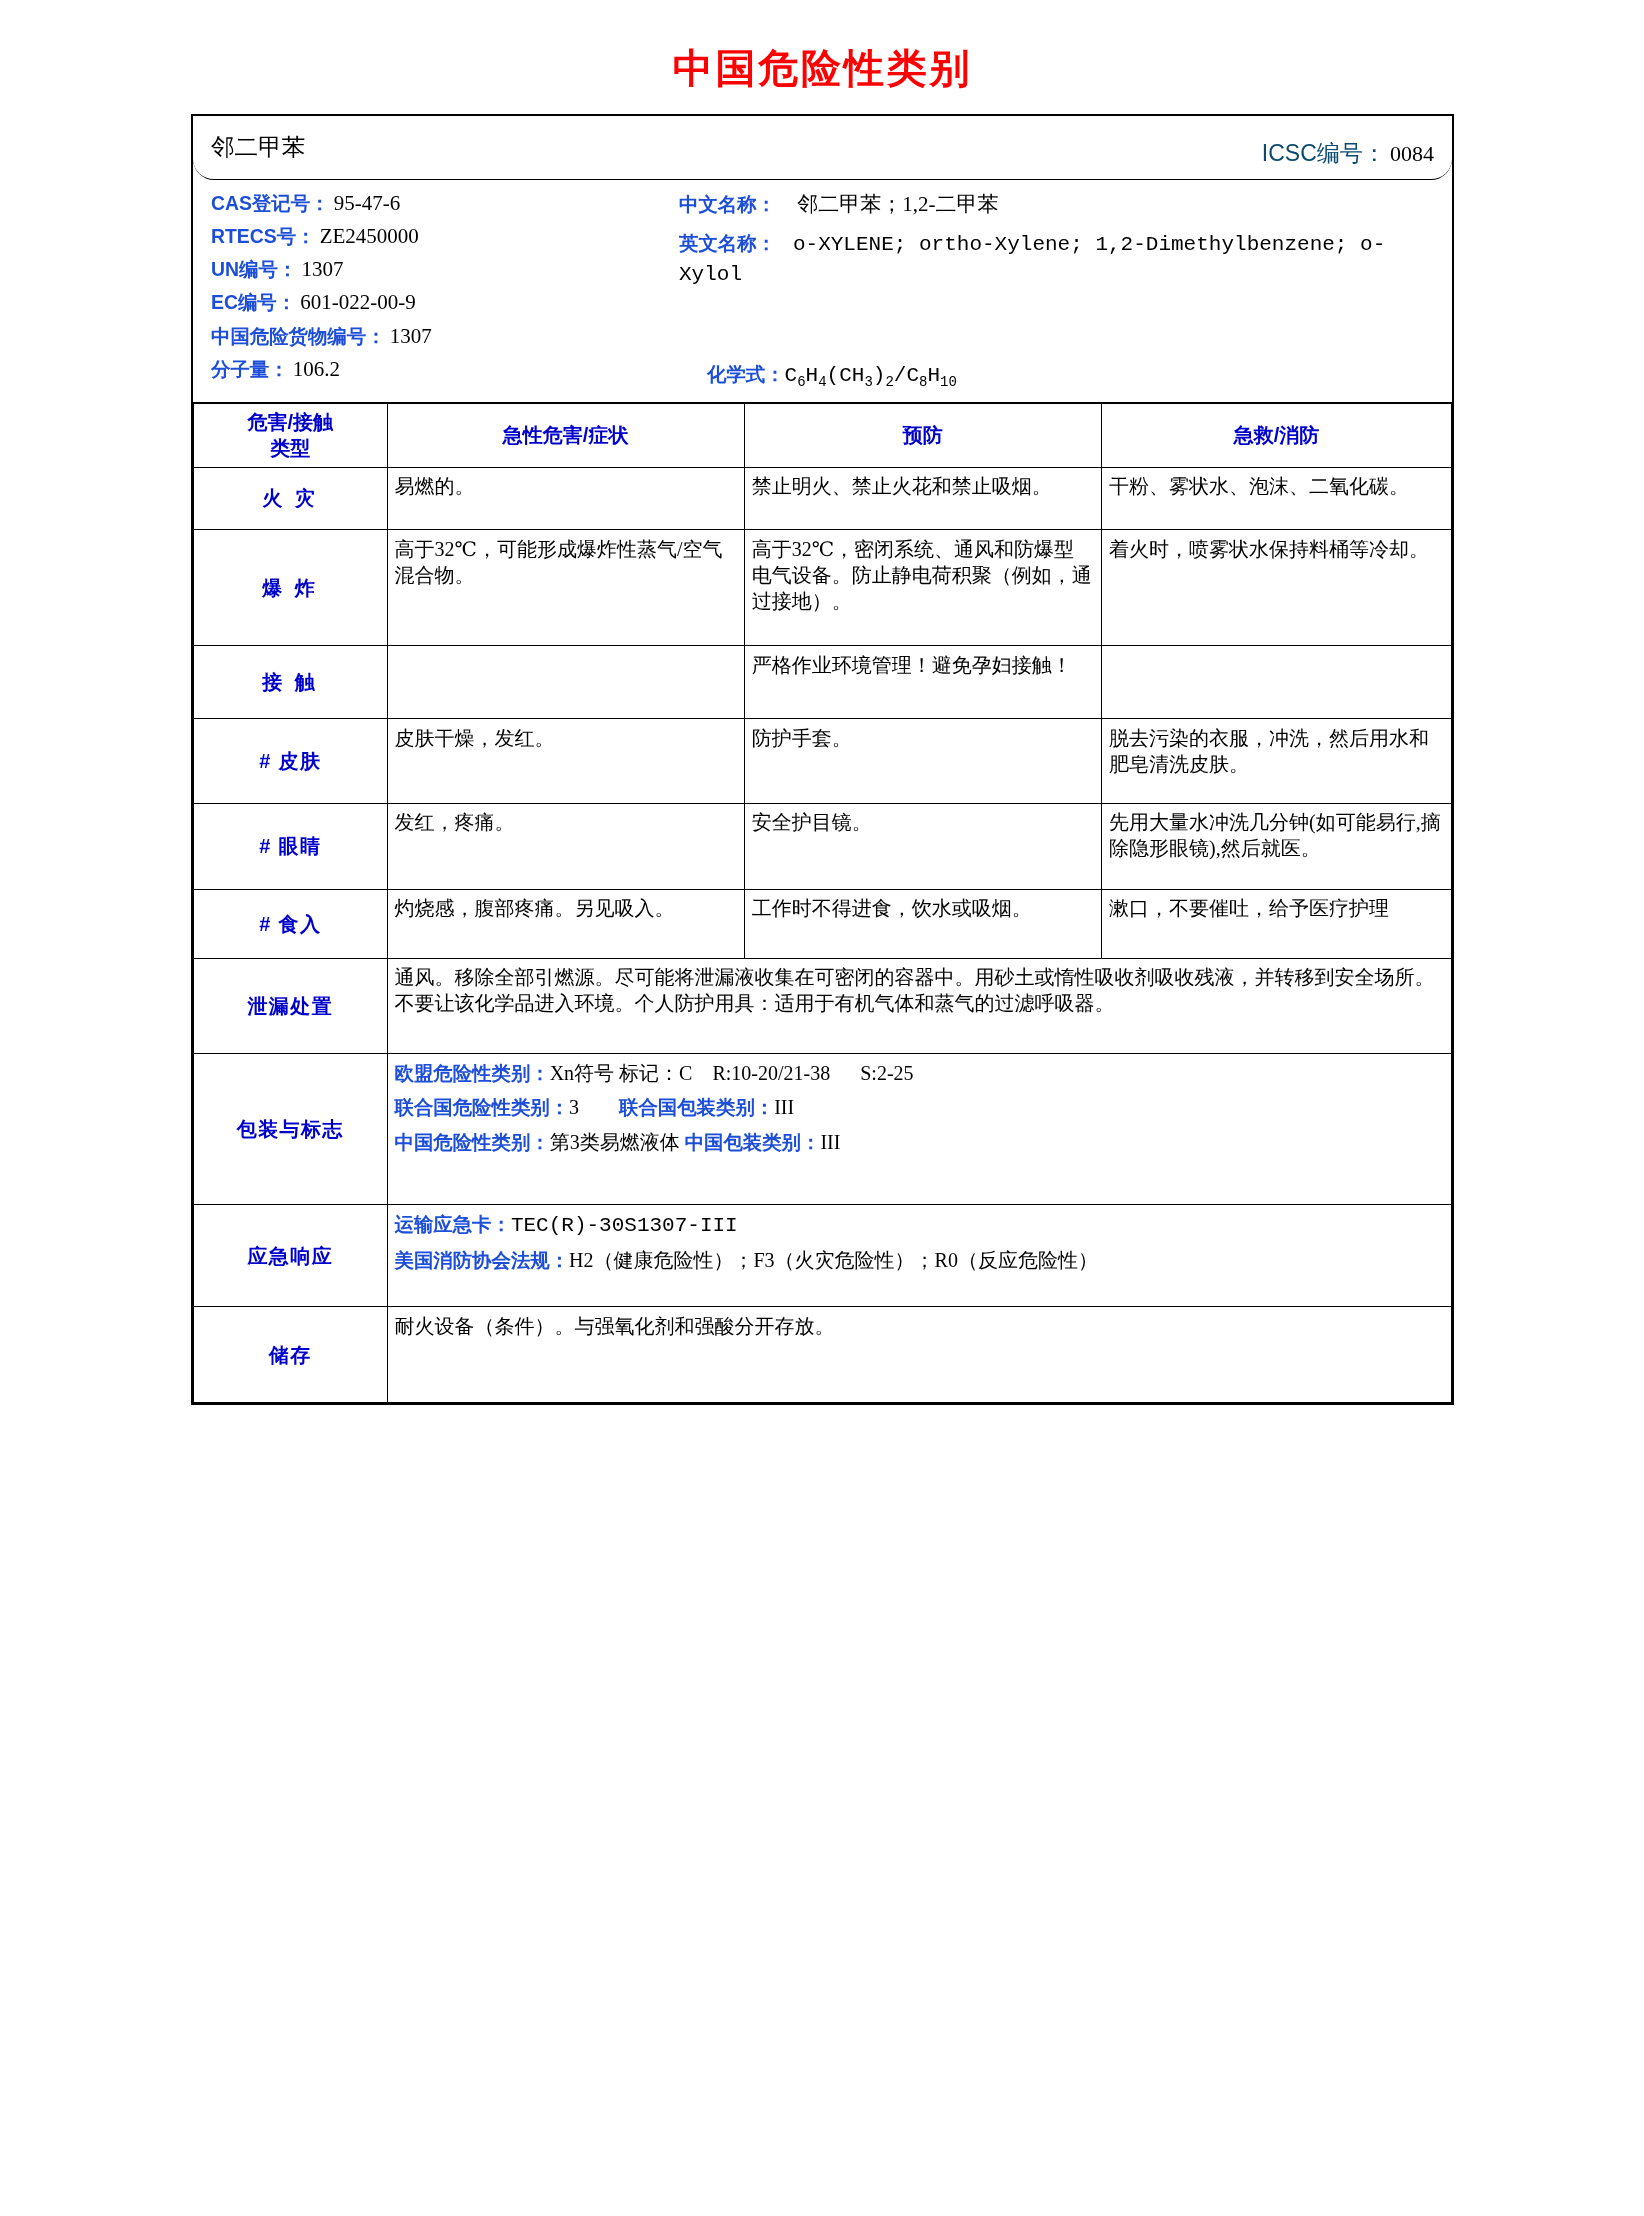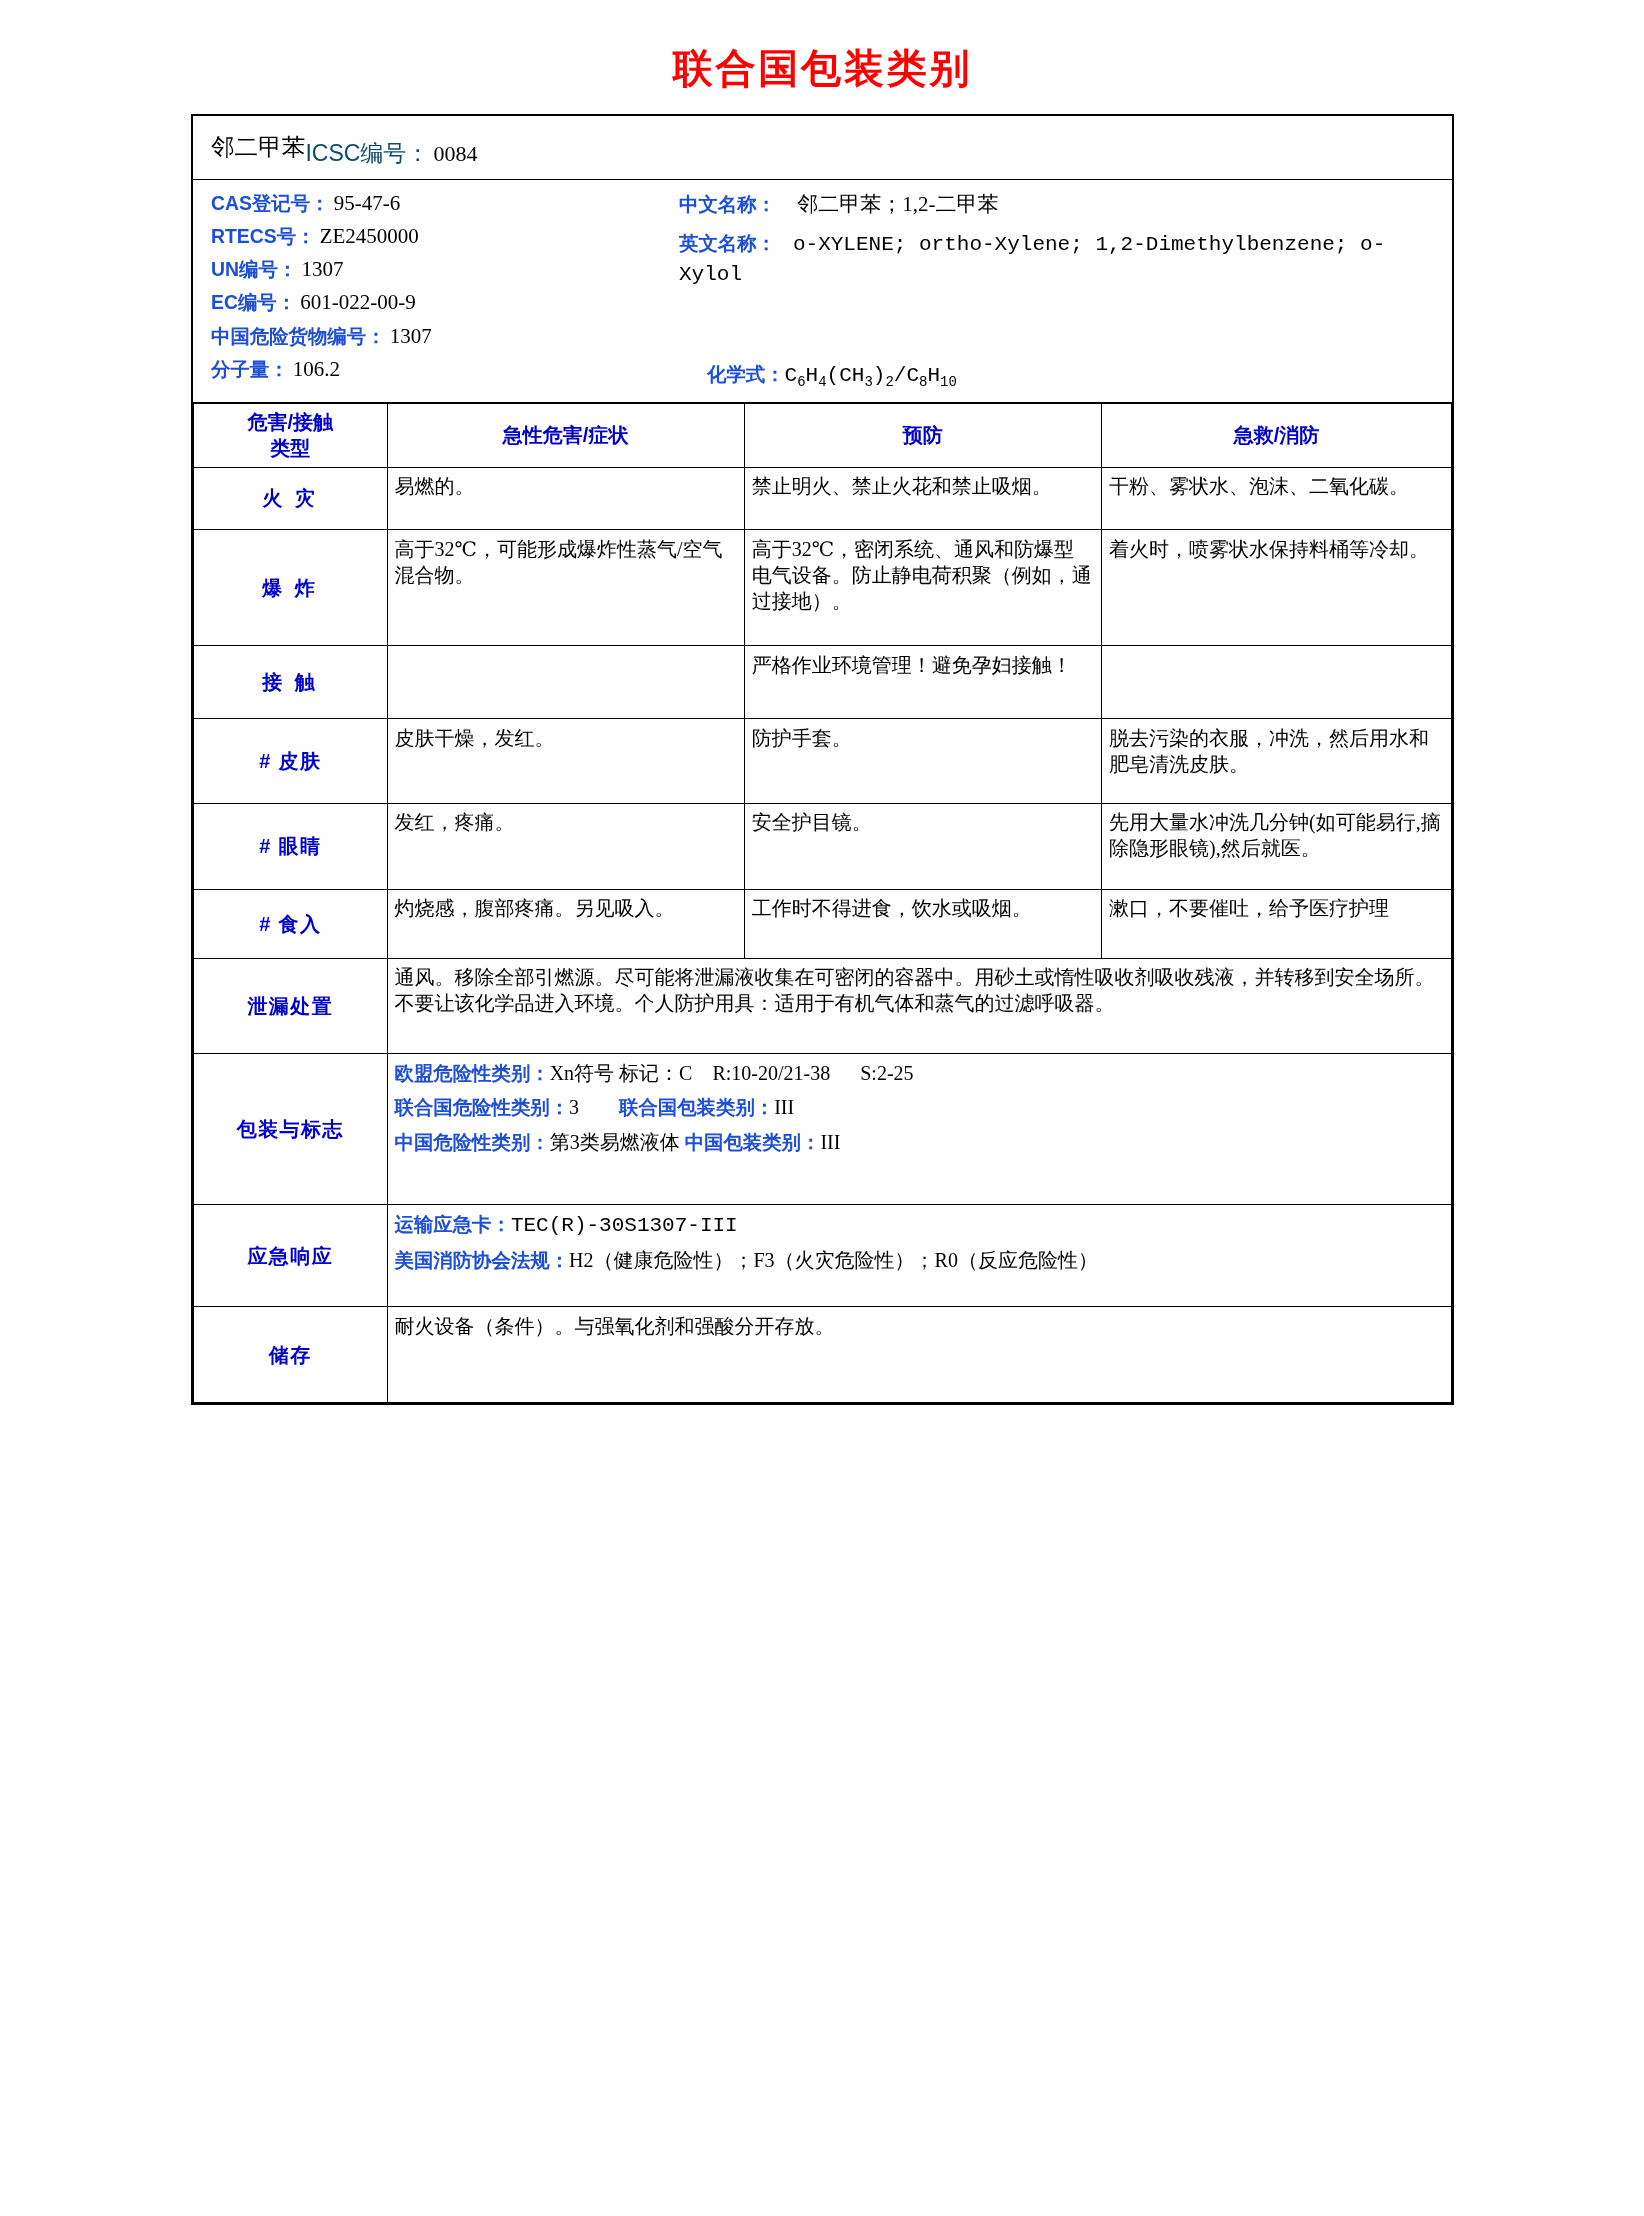--- a/index.html
+++ b/index.html
@@ -28,24 +28,25 @@
   }
   .card {
     border: 2.1px solid #000000;
     margin: 0 149px;
     box-sizing: border-box;
   }
   
   .header-row {
     display: flex;
     align-items: center;
-    justify-content: flex-start;
+    justify-content: space-between;
     border-bottom: 1.4px solid #000000;
     padding: 9.7px 18px;
     min-height: 38px;
+    border-radius: 21px;
   }
   .header-name {
     font-size: 23.6px;
   }
   .header-icsc {
     display: flex;
     align-items: baseline;
     font-size: 22px;
   }
   .header-icsc .lbl {
@@ -184,21 +185,21 @@
   .r-spill td { height: 83px; }
   .r-pkg td { height: 139px; }
   .r-emer td { height: 90px; }
   .r-store td { height: 83px; }
 </style>
 </head>
 <body>
 
 <div class="page">
 
-  <div class="doc-title">联合国包装类别</div>
+  <div class="doc-title">中国危险性类别</div>
 
   <div class="card">
 
     <div class="header-row">
       <div class="header-name">邻二甲苯</div>
       <div class="header-icsc">
         <span class="lbl">ICSC编号：</span>
         <span class="val">0084</span>
       </div>
     </div>

